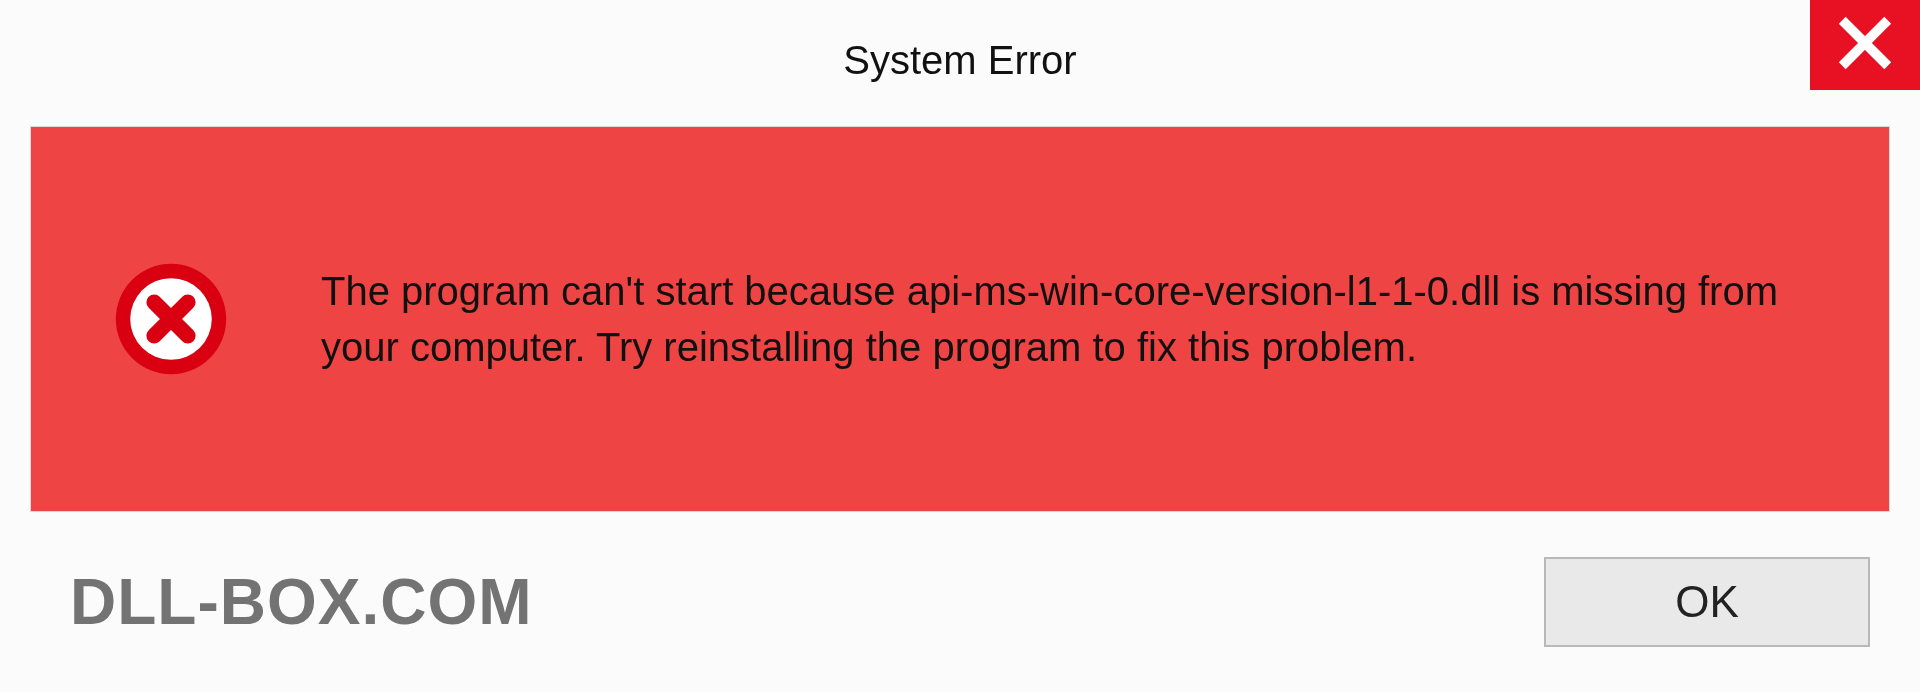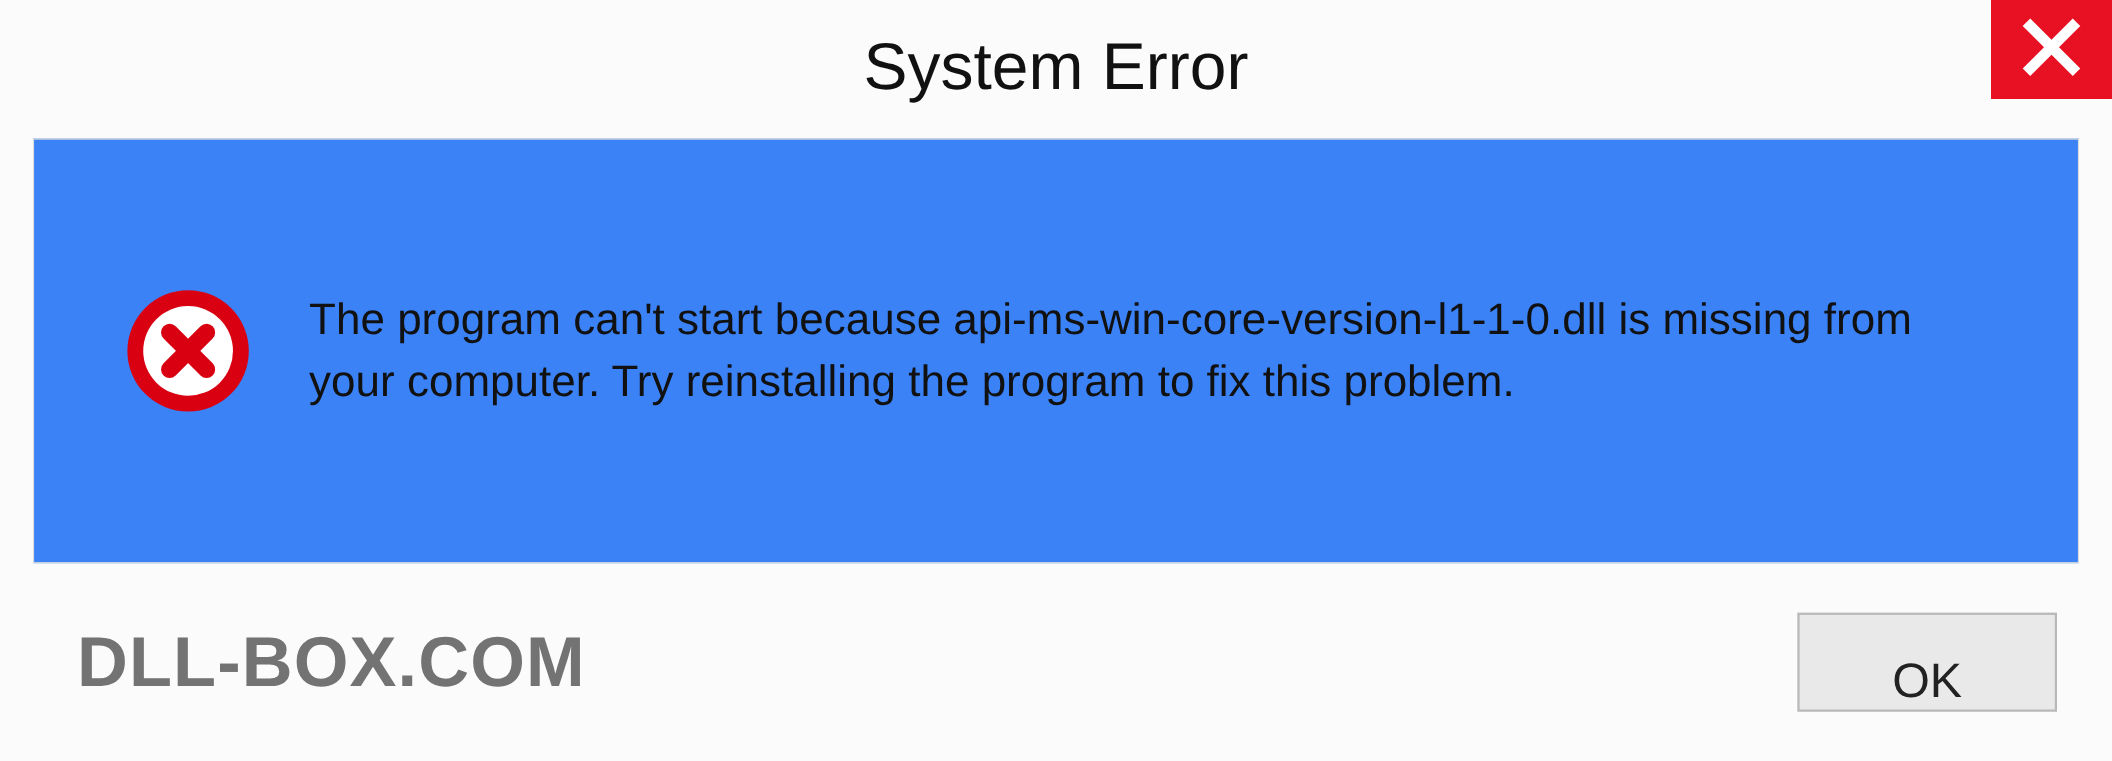--- a/index.html
+++ b/index.html
@@ -24,21 +24,21 @@
     }
     .titlebar {
       height: 120px;
       display: flex;
       align-items: center;
       justify-content: center;
       position: relative;
       padding: 0 40px;
     }
     .title-text {
-      font-size: 60px;
+      font-size: 40px;
       font-weight: 400;
       color: #111;
       text-align: center;
       width: 100%;
     }
     .close-btn {
       position: absolute;
       right: 0;
       top: 0;
       width: 110px;
@@ -48,26 +48,27 @@
       align-items: center;
       justify-content: center;
       cursor: pointer;
     }
     .close-btn svg {
       width: 58px;
       height: 58px;
     }
     .body-panel {
       margin: 6px 30px 0 30px;
-      background: #3b82f6;
+      background: #ef4444;
       border: 1px solid #d9d9d9;
       flex: 1;
       display: flex;
       align-items: center;
       padding: 40px 60px 40px 80px;
+      gap: 40px;
     }
     .error-icon-wrap {
       flex: 0 0 auto;
       margin-right: 50px;
     }
     .error-icon-wrap svg {
       width: 120px;
       height: 120px;
       display: block;
     }
@@ -85,26 +86,26 @@
       padding: 0 50px 0 70px;
     }
     .watermark {
       font-size: 64px;
       font-weight: 800;
       color: #737373;
       letter-spacing: 1px;
       font-family: Arial, "Segoe UI", sans-serif;
     }
     .ok-btn {
-      width: 236px;
+      width: 326px;
       height: 90px;
       background: #e9e9e9;
       border: 2px solid #b8b8b8;
       display: flex;
-      align-items: flex-end;
+      align-items: center;
       justify-content: center;
       font-size: 44px;
       color: #222;
       cursor: pointer;
     }
   </style>
 </head>
 <body>
 
 <div class="dialog">

